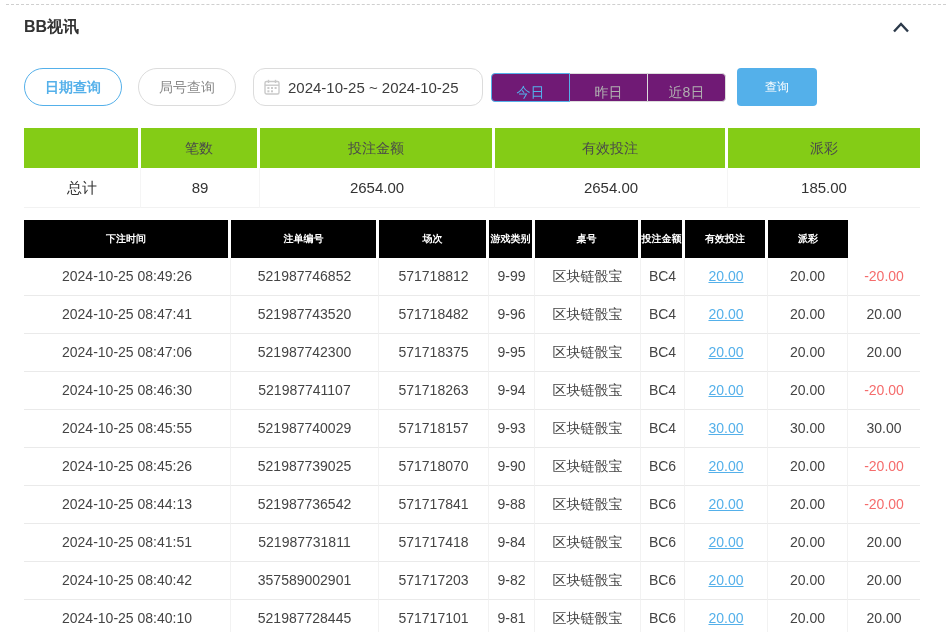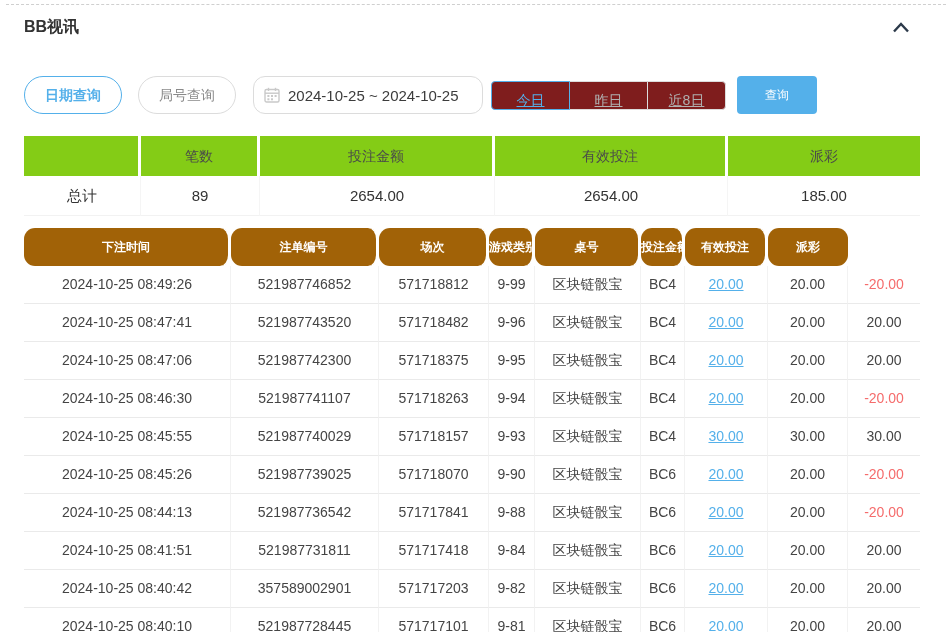--- a/index.html
+++ b/index.html
@@ -7,54 +7,54 @@
     font-family:"Liberation Sans","DejaVu Sans",sans-serif; }
   .top-dashed { margin:4px 6px 0 6px; border-bottom:1px dashed #cfcfcf; height:0; }
   .wrap { padding:0 24px; width:952px; }
 
   
   .panel-header { margin-top:12px; display:flex; align-items:center; justify-content:space-between; }
   .panel-title { font-size:16px; font-weight:bold; color:#333; }
   .collapse-btn { width:26px; height:20px; margin-right:14px; cursor:pointer; display:flex; align-items:center; justify-content:center; }
 
   
-  .filter-row { margin-top:38px; display:flex; align-items:center; height:38px; }
+  .filter-row { margin-top:30px; display:flex; align-items:center; height:38px; }
   .pill { height:38px; line-height:36px; padding:0 20px; border-radius:19px; font-size:14px;
     background:#fff; cursor:pointer; }
   .pill.active { border:1px solid #54b0ea; color:#54b0ea; font-weight:bold; }
   .pill.inactive { border:1px solid #dcdcdc; color:#8a8a8a; margin-left:16px; }
   .date-input { margin-left:17px; height:38px; width:230px; border:1px solid #dcdcdc; border-radius:12px;
     display:flex; align-items:center; padding:0 10px; cursor:pointer; background:#fff; }
   .date-input .cal { margin-right:8px; display:flex; }
   .date-input .val { font-size:15px; color:#3c3c3c; white-space:nowrap; }
   .seg-group { margin-left:8px; display:flex; }
   .seg { width:79px; height:29px; line-height:36px; text-align:center; font-size:14px;
-    border:1px solid #dcdcdc; color:#b0b0b0; background:#7f1d1d; margin-left:-1px; cursor:pointer;text-decoration:underline; }
+    border:1px solid #dcdcdc; color:#b0b0b0; background:#701a75; margin-left:-1px; cursor:pointer; }
   .seg:first-child { border-radius:4px 0 0 4px; margin-left:0; }
   .seg:last-child { border-radius:0 4px 4px 0; }
   .seg.active { border:1px solid #54b0ea; color:#54b0ea; position:relative; z-index:1; }
   .search-btn { margin-left:11px; width:80px; height:38px; border:none; border-radius:4px;
     background:#54b0ea; color:#fff; font-size:12px; cursor:pointer; }
 
   
   .summary { margin-top:22px; width:896px; }
   .sum-row { display:grid; grid-template-columns:117px 119px 235px 233px auto; }
   .sum-head .cell { background:#84cc16; color:#4a4a4a; font-size:14px; height:40px; line-height:40px;
     text-align:center; border-right:3px solid #fff; }
   .sum-head .cell:last-child { border-right:none; }
   .sum-body .cell { background:#fff; color:#333; font-size:15px; height:40px; line-height:39px;
     text-align:center; border-bottom:1px solid #f2f2f2; border-right:1px solid #f5f5f5; }
   .sum-body .cell:last-child { border-right:none; }
 
   
   .detail { margin-top:12px; width:896px; }
   .dt-row { display:grid; grid-template-columns:207px 148px 110px 46px 106px 44px 83px 80px auto; }
-  .dt-head .cell { background:#a16207; color:#fff; font-size:12px; font-weight:bold; height:38px;
+  .dt-head .cell { background:#000000; color:#fff; font-size:10px; font-weight:bold; height:38px;
     line-height:38px; text-align:center; border-right:3px solid #fff;
-    white-space:nowrap; overflow:hidden;border-radius:11px; }
+    white-space:nowrap; overflow:hidden; }
   .dt-head .cell:last-child { border-right:none; }
   .dt-body .dt-row .cell { background:#fff; font-size:14px; height:38px; line-height:37px; text-align:center;
     border-bottom:1px solid #eaeaea; border-right:1px solid #f2f2f2; color:#444; white-space:nowrap; }
   .dt-body .dt-row .cell:last-child { border-right:none; }
   .cell.c-time { color:#3c3c3c; }
   .cell.c-num { color:#666; }
   .bet-link { color:#54b0ea; text-decoration:underline; cursor:pointer; }
   .cell.payout { color:#444; }
   .cell.payout.neg { color:#f56c6c; }
 </style>

